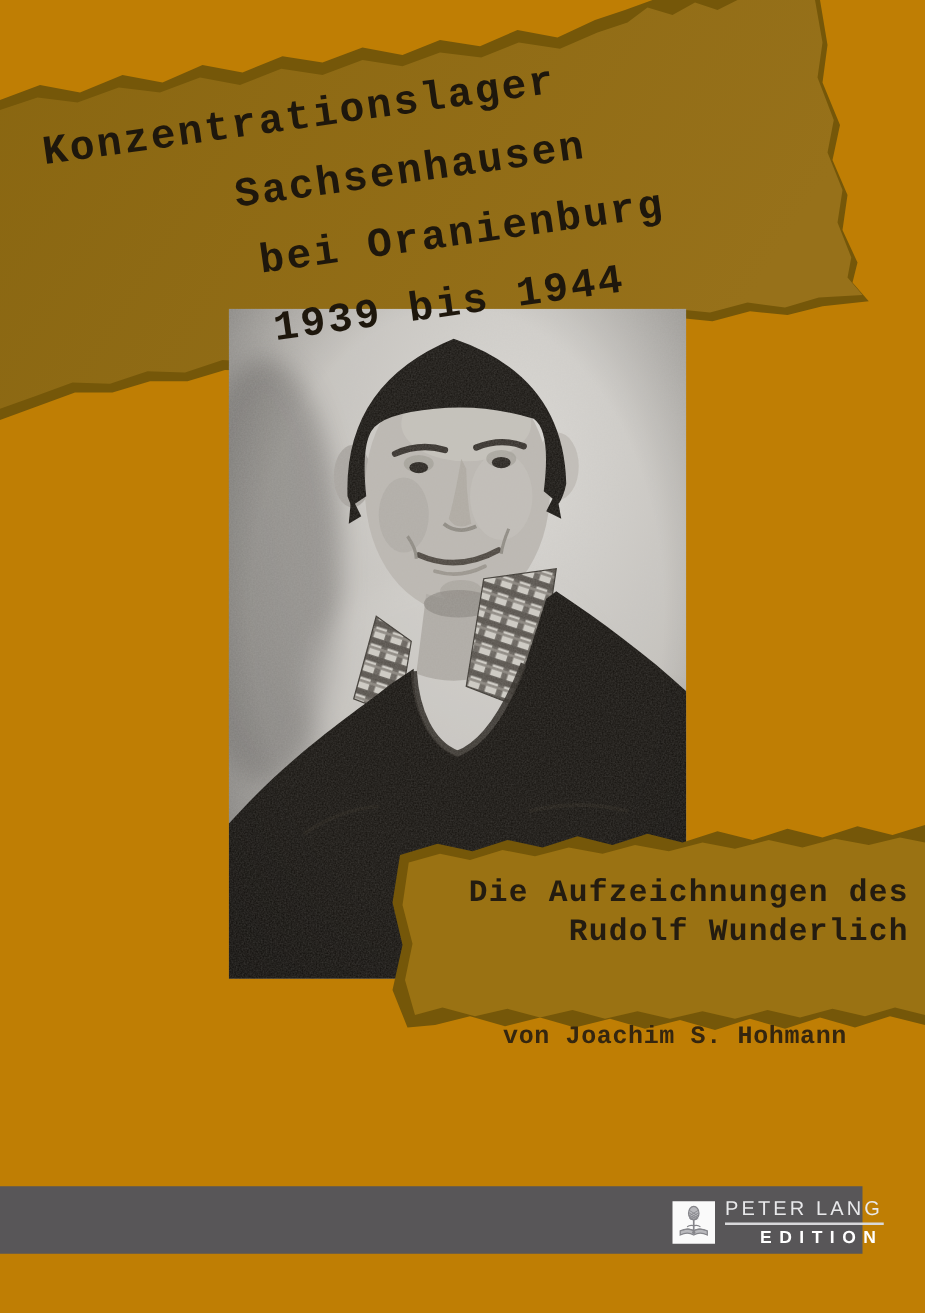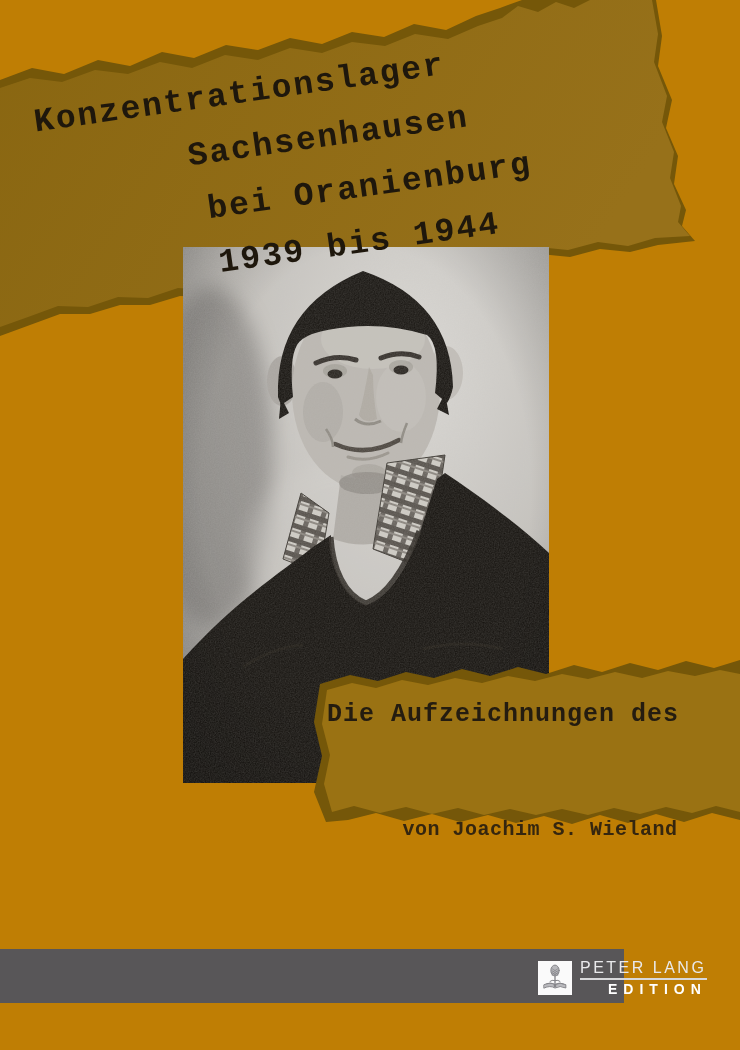--- a/index.html
+++ b/index.html
@@ -33,34 +33,34 @@
     line-height:55px;white-space:nowrap;text-align:center;
   }
   .title-line{display:block;}
   .t0{transform:translateX(-100px);}
   .t1{transform:translateX(-18px);}
   .t2{transform:translateX(16px);}
   .t3{transform:translateX(-2px);}
 
   .subtitle-block{
     position:absolute;left:327px;top:699px;width:400px;
-    z-index:50;text-align:left;
+    z-index:50;text-align:right;
     color:#241C10;font-size:25px;font-weight:700;
     letter-spacing:1px;line-height:31px;white-space:nowrap;
   }
   .editors-block{
     position:absolute;left:340px;top:815px;width:400px;
     z-index:50;text-align:center;
     color:#35260F;font-size:20px;font-weight:700;
     letter-spacing:0.5px;line-height:29px;white-space:nowrap;
   }
 
   
   .publisher-band{
-    position:absolute;left:0;top:949px;width:624px;height:54px;
+    position:absolute;left:0;top:949px;width:690px;height:54px;
     background:#585658;z-index:60;
   }
   .logo{
     position:absolute;left:538px;top:11px;display:flex;align-items:center;
   }
   .logo-square{
     width:34px;height:34px;background:#FAFAFA;
     display:flex;align-items:center;justify-content:center;
   }
   .logo-text{
@@ -176,24 +176,25 @@
     <span class="title-line t3">1939 bis 1944</span>
   </div>
 
   <svg class="layer banner-mid" width="740" height="1050" viewBox="0 0 740 1050">
     <polygon fill="#755709" points="320,684 350,675 378,681 406,672 434,678 462,669 490,676 518,667 546,674 574,665 602,672 630,663 658,670 686,661 714,668 740,660 740,820 712,813 684,822 656,814 628,823 600,815 572,824 544,816 516,823 488,815 460,822 432,814 404,821 376,813 348,820 326,822 314,792 322,756 314,722"></polygon>
     <polygon fill="#9A7213" points="327,690 352,683 376,688 402,680 428,685 455,678 482,683 508,676 535,681 562,674 588,679 615,672 642,678 668,671 695,676 720,670 740,674 740,812 716,806 692,813 666,807 640,814 614,808 588,815 562,809 536,815 510,809 484,815 458,808 432,814 406,807 380,813 354,806 332,812 324,784 330,755 322,724"></polygon>
   </svg>
 
   <div class="subtitle-block">
     <span class="title-line">Die Aufzeichnungen des</span>
+    <span class="title-line">Rudolf Wunderlich</span>
   </div>
 
   <div class="editors-block">
-    <span class="title-line">von Joachim S. Wieland</span>
+    <span class="title-line">von Joachim S. Hohmann</span>
   </div>
 
   <div class="publisher-band">
     <div class="logo">
       <div class="logo-square">
         <svg width="30" height="30" viewBox="0 0 36 36">
           <g stroke="#85858A" fill="none" stroke-width="1.6" stroke-linecap="round">
 
             <path d="M5,26 Q12,22.5 18,26 Q24,22.5 31,26 L31,30 Q24,26.5 18,30 Q12,26.5 5,30 Z" fill="#b9b9bd" stroke-width="1.2"></path>
             <path d="M8,25 Q13,23 17,25 M19,25 Q23,23 28,25" stroke-width="0.9"></path>

